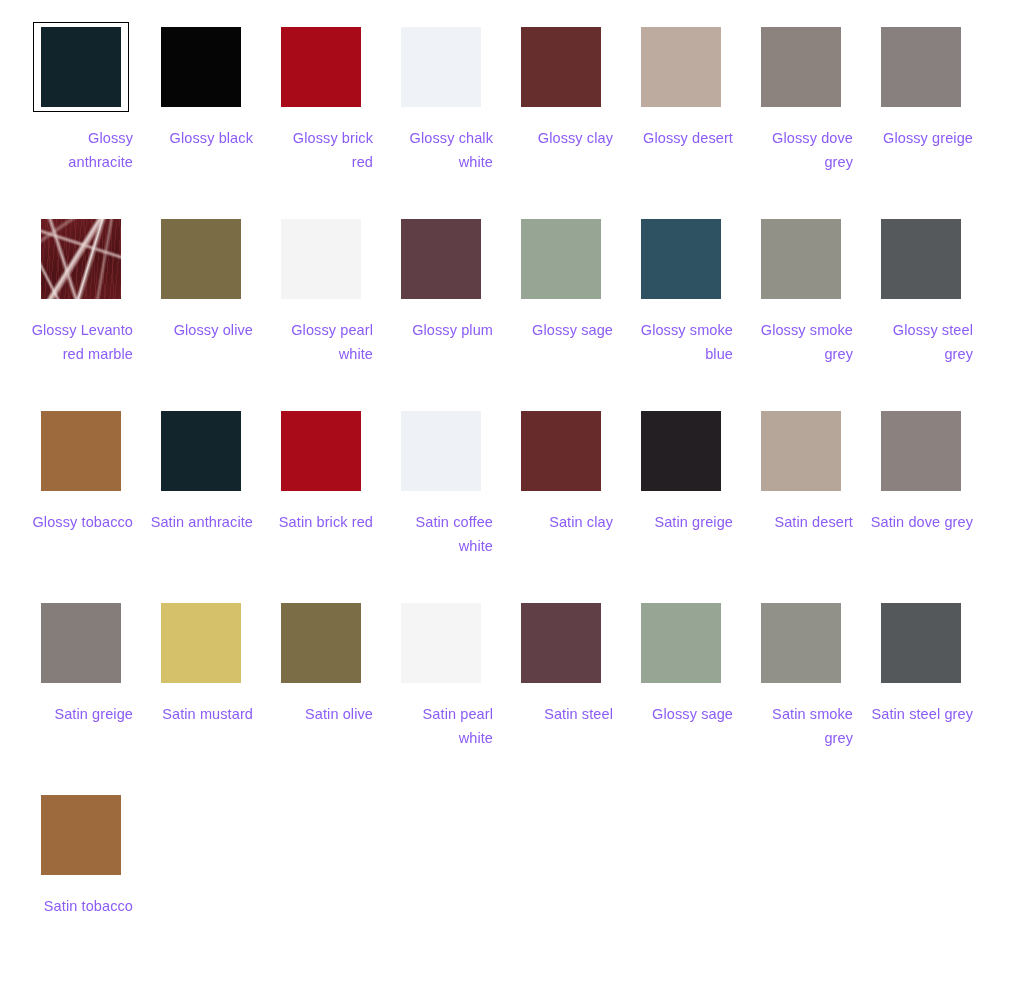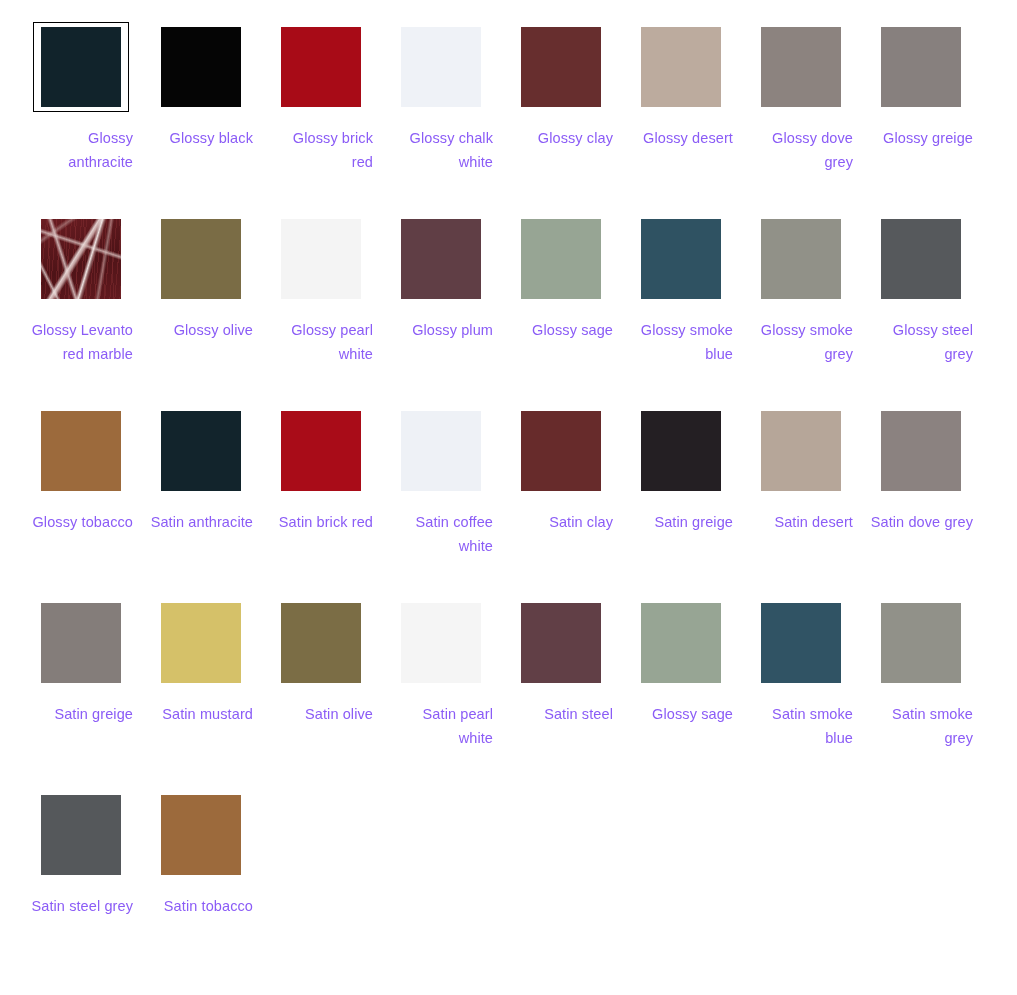--- a/index.html
+++ b/index.html
@@ -280,26 +280,20 @@
       <div class="swatch-label">Satin steel</div>
     </div>
     <div class="swatch-cell">
       <div class="swatch-frame">
         <span class="swatch-chip" style="background-color: rgb(151, 165, 148);"></span>
       </div>
       <div class="swatch-label">Glossy sage</div>
     </div>
     <div class="swatch-cell">
       <div class="swatch-frame">
-        <span class="swatch-chip" style="background-color: rgb(48, 83, 100);"></span>
-      </div>
-      <div class="swatch-label">Satin smoke blue</div>
-    </div>
-    <div class="swatch-cell">
-      <div class="swatch-frame">
         <span class="swatch-chip" style="background-color: rgb(145, 145, 137);"></span>
       </div>
       <div class="swatch-label">Satin smoke grey</div>
     </div>
     <div class="swatch-cell">
       <div class="swatch-frame">
         <span class="swatch-chip" style="background-color: rgb(85, 88, 91);"></span>
       </div>
       <div class="swatch-label">Satin steel grey</div>
     </div>

